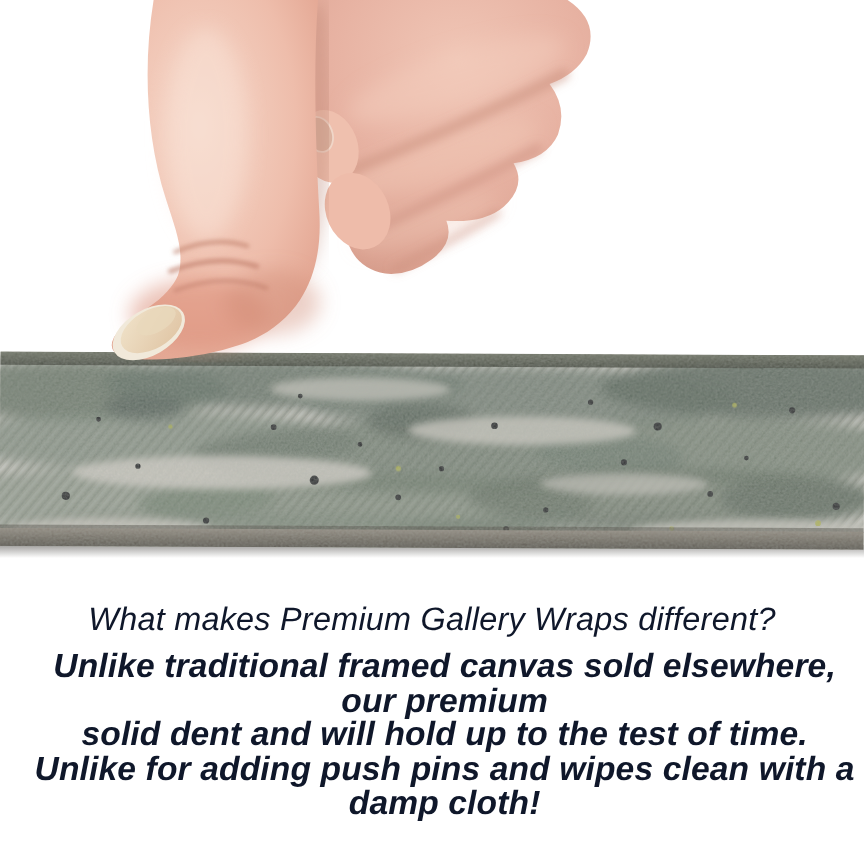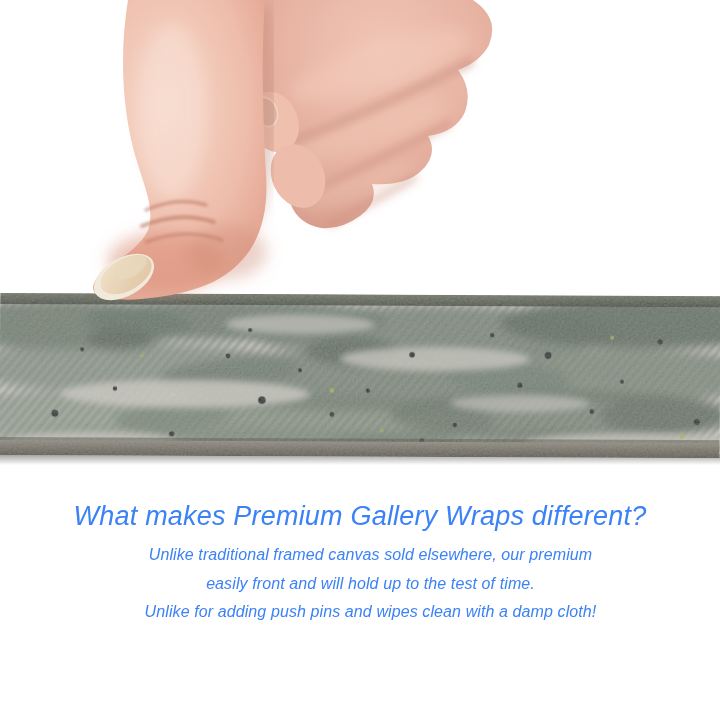--- a/index.html
+++ b/index.html
@@ -16,28 +16,28 @@
   .strip-shadow{
     position:absolute;left:0;top:454px;width:720px;height:11px;
     background:linear-gradient(to bottom,rgba(42,39,34,0.45),rgba(42,39,34,0));
   }
   
   .hand{position:absolute;left:0;top:0;width:720px;height:302px;}
   .hand svg{display:block;width:720px;height:302px;}
   
   .text-block{
     position:absolute;left:0;top:501px;width:720px;text-align:center;
-    color:#3b82f6;font-style:italic;
+    color:#0f172a;font-style:italic;
   }
   .text-block .heading{
     font-size:27px;font-weight:500;letter-spacing:.2px;margin:0 0 10px 0;
     line-height:30px;
   }
   .text-block .line{
-    font-size:16px;font-weight:400;line-height:28.6px;letter-spacing:.1px;padding-left:21px;
+    font-size:28px;font-weight:700;line-height:28.6px;letter-spacing:.1px;padding-left:21px;
   }
 </style>
 </head>
 <body>
 
 <div class="stage">
 
   <div class="strip-shadow"></div>
 
   <div class="canvas-strip">
@@ -236,17 +236,17 @@
         <ellipse cx="124" cy="277" rx="33" ry="19" fill="#f1e9da"></ellipse>
         <ellipse cx="127" cy="276" rx="28" ry="16" fill="url(#nailGrad)"></ellipse>
         <ellipse cx="134" cy="272" rx="18" ry="9" fill="#e9d8bc" opacity="0.8"></ellipse>
       </g>
     </svg>
   </div>
 
   <div class="text-block">
     <h1 class="heading">What makes Premium Gallery Wraps different?</h1>
     <div class="line">Unlike traditional framed canvas sold elsewhere, our premium</div>
-    <div class="line">easily front and will hold up to the test of time.</div>
+    <div class="line">solid dent and will hold up to the test of time.</div>
     <div class="line">Unlike for adding push pins and wipes clean with a damp cloth!</div>
   </div>
 
 </div>
 
 </body></html>

